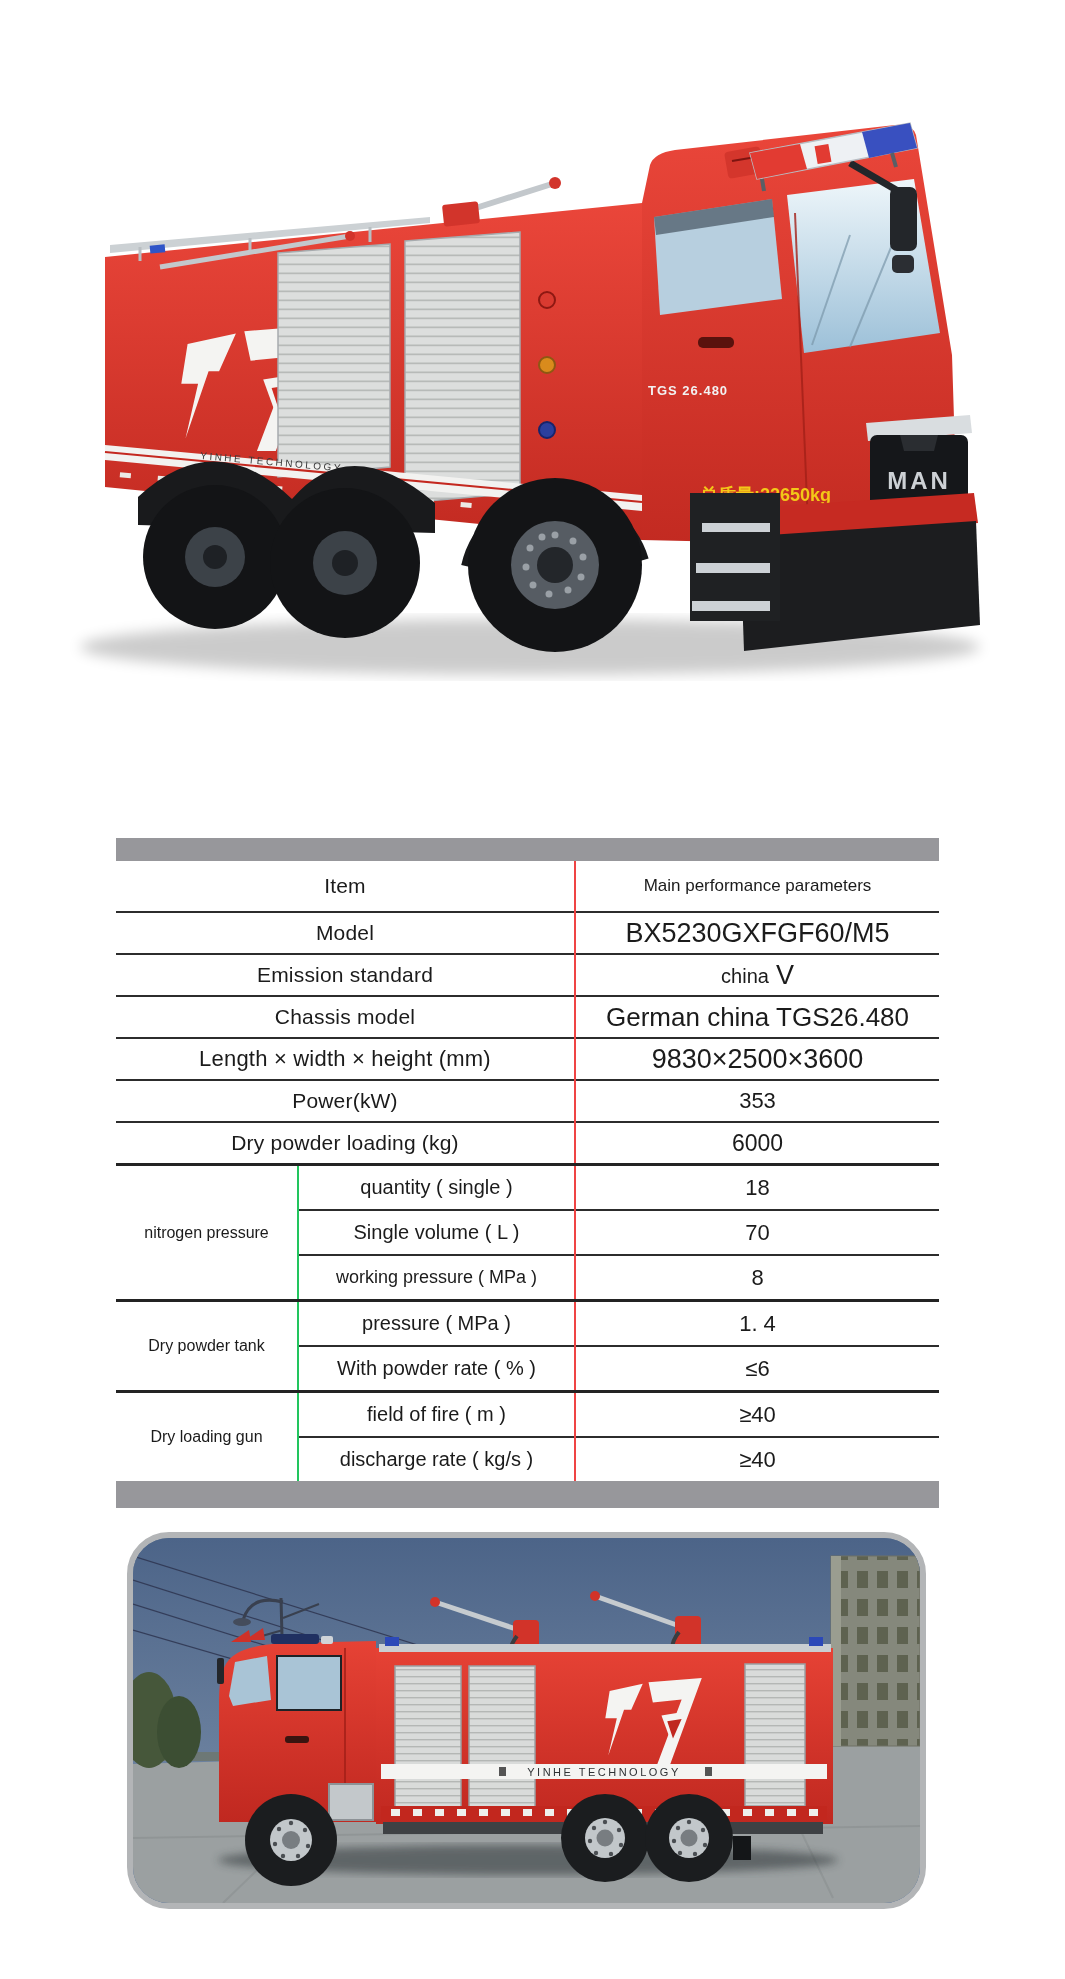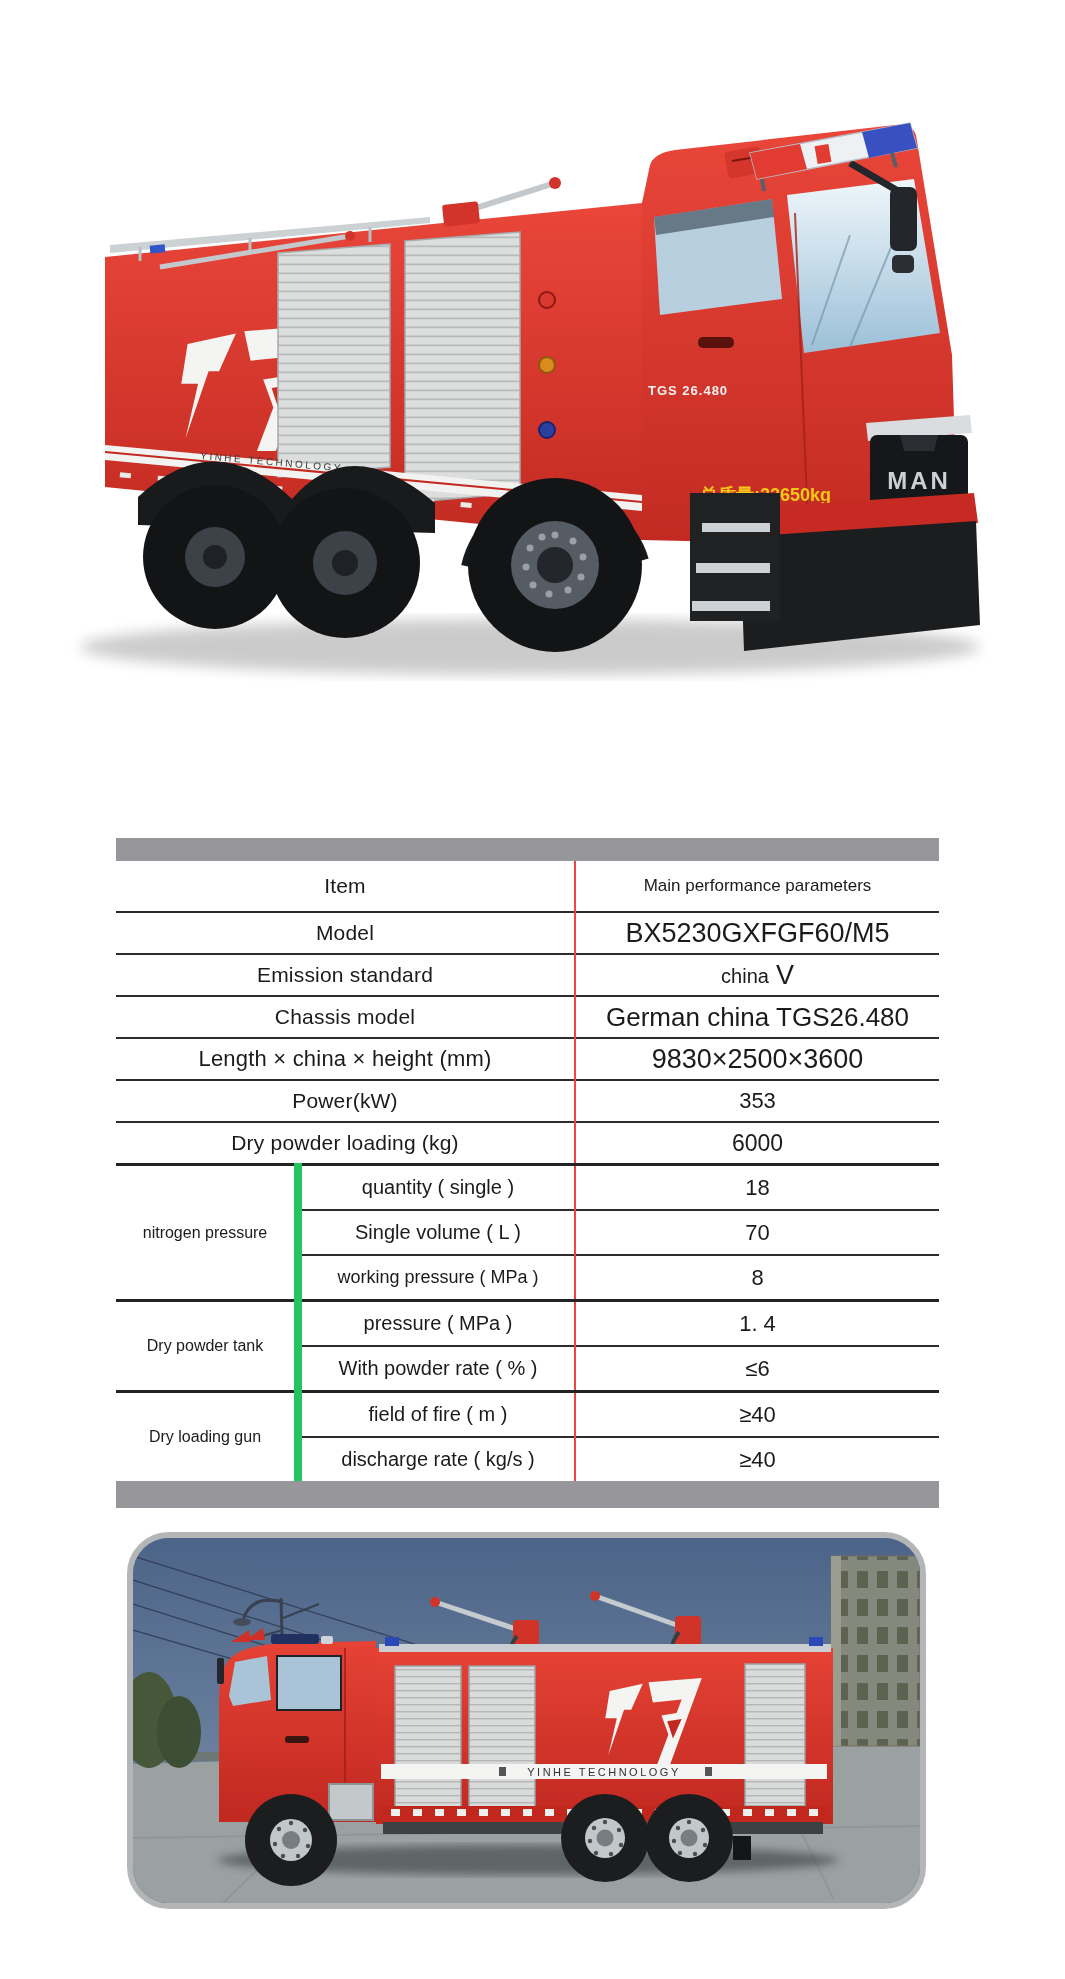--- a/index.html
+++ b/index.html
@@ -17,21 +17,21 @@
   .bar.bottom{height:27px;}
   table.grid{border-collapse:collapse;table-layout:fixed;width:823px;}
   table.grid td{text-align:center;vertical-align:middle;padding:0 4px;overflow:hidden;}
   col.c1{width:182px;} col.c2{width:277px;} col.c3{width:364px;}
   tr.h-head td{height:50px;}
   tr.h-md td{height:40px;}
   tr.h-g td{height:43px;}
   tr.hr > td{border-top:2px solid #2c2c2c;}
   tr.sec > td{border-top:3px solid #232323;}
   td.val{border-left:2px solid #ef4444;font-size:22px;}
-  td.sub{border-left:8px solid #22c55e;font-size:20px;}
+  td.sub{border-left:2px solid #22c55e;font-size:20px;}
   td.sub.sm{font-size:18px;}
   td.lbl{font-size:21px;letter-spacing:.2px;}
   td.lbl.l22{font-size:22px;}
   td.grp{font-size:16px;}
   td.v25{font-size:27px;}
   td.v26{font-size:26px;}
   td.v23{font-size:23px;}
   .chinaSmall{font-size:20px;}
   .romanV{font-size:27px;margin-left:7px;vertical-align:-1px;}
 </style>
@@ -228,21 +228,21 @@
         <td colspan="2" class="lbl">Emission standard</td>
         <td class="val">
           <span class="chinaSmall">china</span><span class="romanV">V</span>
         </td>
       </tr>
       <tr class="hr h-md">
         <td colspan="2" class="lbl">Chassis model</td>
         <td class="val v26">German china TGS26.480</td>
       </tr>
       <tr class="hr h-md">
-        <td colspan="2" class="lbl l22">Length × china × height (mm)</td>
+        <td colspan="2" class="lbl l22">Length × width × height (mm)</td>
         <td class="val v25">9830×2500×3600</td>
       </tr>
       <tr class="hr h-md">
         <td colspan="2" class="lbl">Power(kW)</td>
         <td class="val">353</td>
       </tr>
       <tr class="hr h-md">
         <td colspan="2" class="lbl">Dry powder loading (kg)</td>
         <td class="val v23">6000</td>
       </tr>

